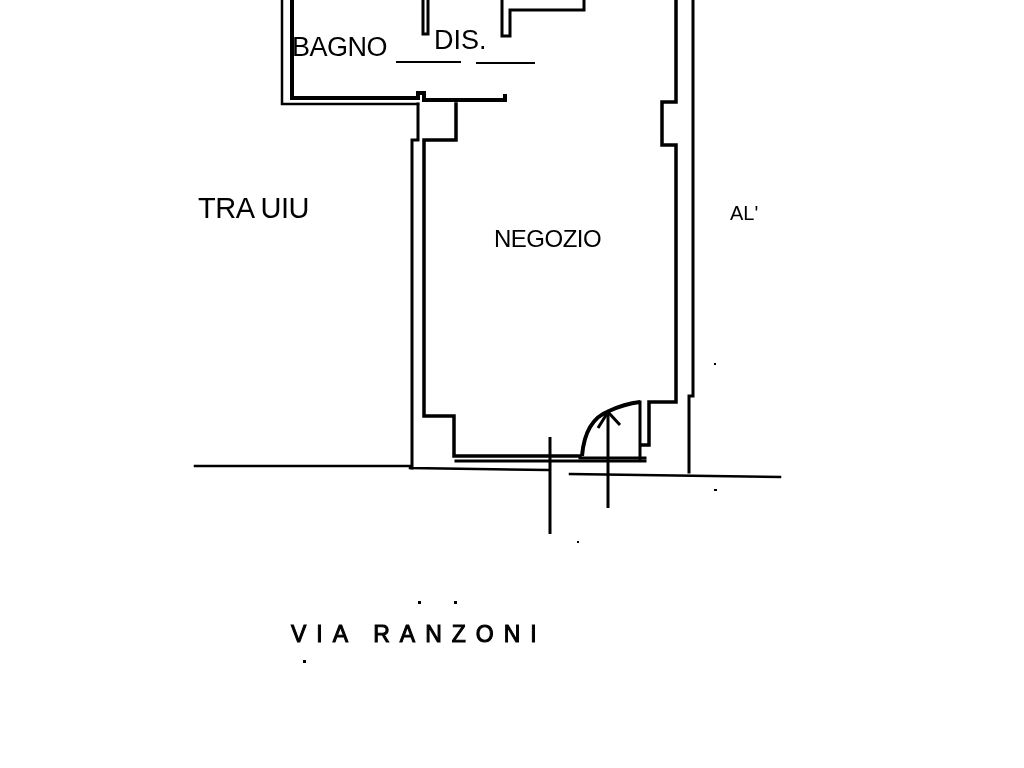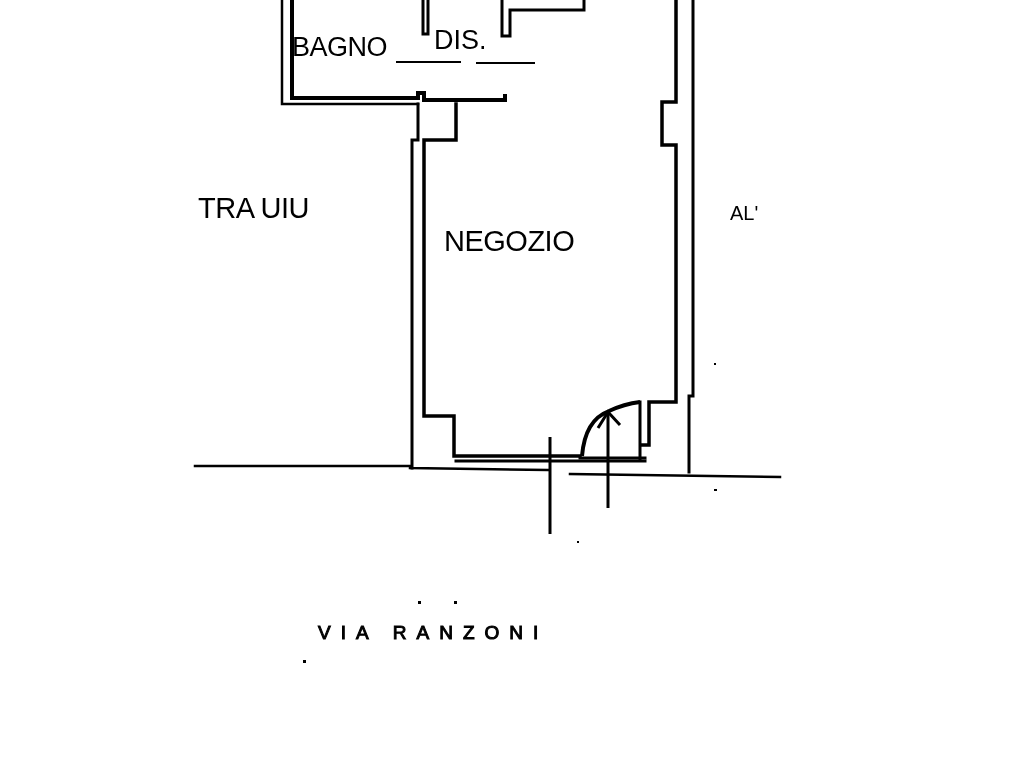--- a/index.html
+++ b/index.html
@@ -9,23 +9,23 @@
     position: absolute;
     font-family: "Liberation Sans", "DejaVu Sans", sans-serif;
     font-weight: normal;
     color: #000000;
     white-space: nowrap;
     line-height: 1;
   }
   .room-bagno { left: 292px; top: 34px; font-size: 27px; letter-spacing: -0.5px; }
   .room-dis { left: 434px; top: 27px; font-size: 27px; text-align: center; }
   .area-left { left: 198px; top: 194px; font-size: 29px; letter-spacing: -0.5px; }
-  .room-negozio { left: 444px; top: 227px; font-size: 29px; letter-spacing: -0.5px; }
+  .room-negozio { left: 494px; top: 227px; font-size: 24px; letter-spacing: -0.5px; }
   .area-right { left: 730px; top: 203px; font-size: 20px; }
-  .street { left: 291px; top: 623px; font-size: 19px; font-weight: normal; letter-spacing: 10px; margin-left: 27px; -webkit-text-stroke: 1px #000; }
+  .street { left: 291px; top: 623px; font-size: 23px; font-weight: normal; letter-spacing: 10px; -webkit-text-stroke: 1px #000; }
 </style>
 </head>
 <body>
 
 <svg id="plan" viewBox="0 0 1024 768" xmlns="http://www.w3.org/2000/svg">
   <g fill="none" stroke="#000" stroke-linecap="square">
 
     <path stroke-width="4" d="M292 0 L292 98 L418 98 L418 93 L424 93 L424 100 L505 100 L505 96"></path>
     <path stroke-width="2.5" d="M282 0 L282 104 L418 104"></path>
 

